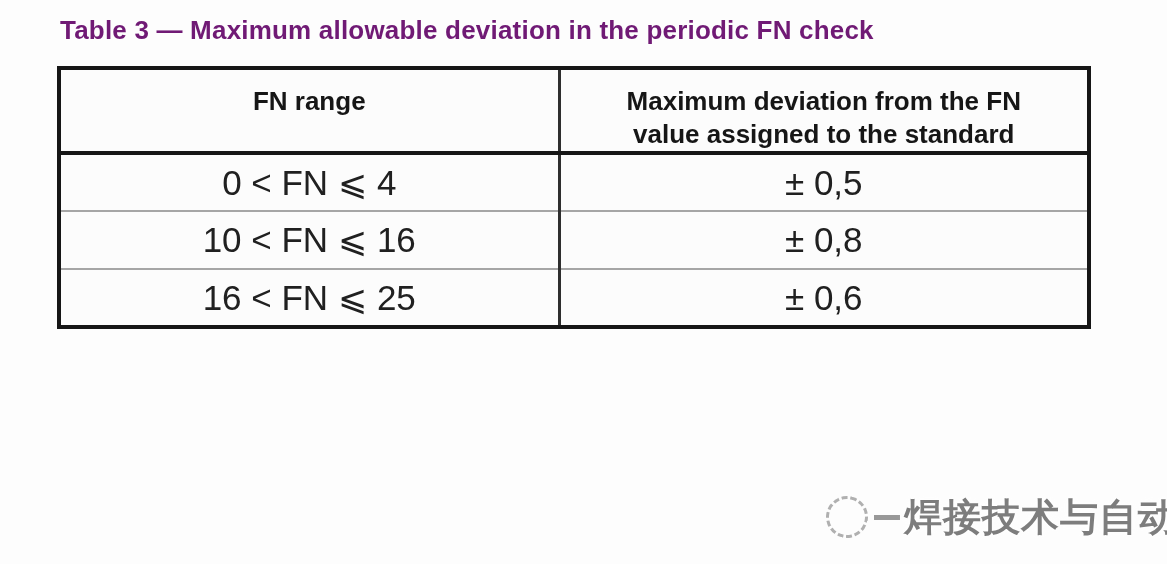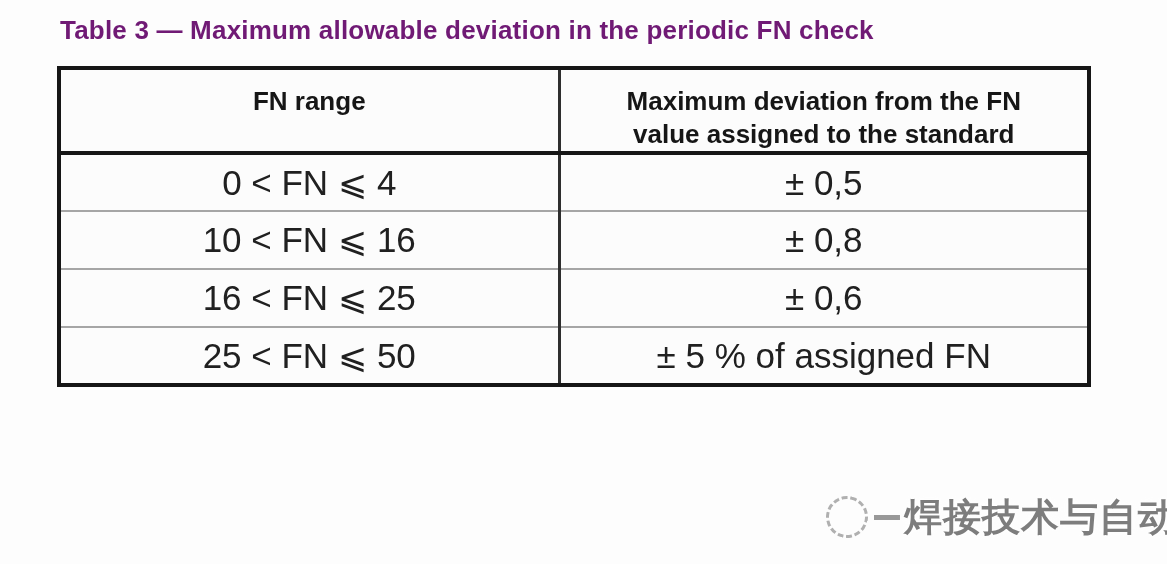--- a/index.html
+++ b/index.html
@@ -121,24 +121,20 @@
         <td>± 0,5</td>
       </tr>
       <tr>
         <td>10 &lt; FN ⩽ 16</td>
         <td>± 0,8</td>
       </tr>
       <tr>
         <td>16 &lt; FN ⩽ 25</td>
         <td>± 0,6</td>
       </tr>
-      <tr>
-        <td>25 &lt; FN ⩽ 50</td>
-        <td>± 5 % of assigned FN</td>
-      </tr>
     </tbody>
   </table>
 
   <div class="watermark">
     <span class="wm-circle"></span>
     <span class="wm-dash"></span>
     <span class="wm-text">焊接技术与自动化</span>
   </div>
 
 </div>

